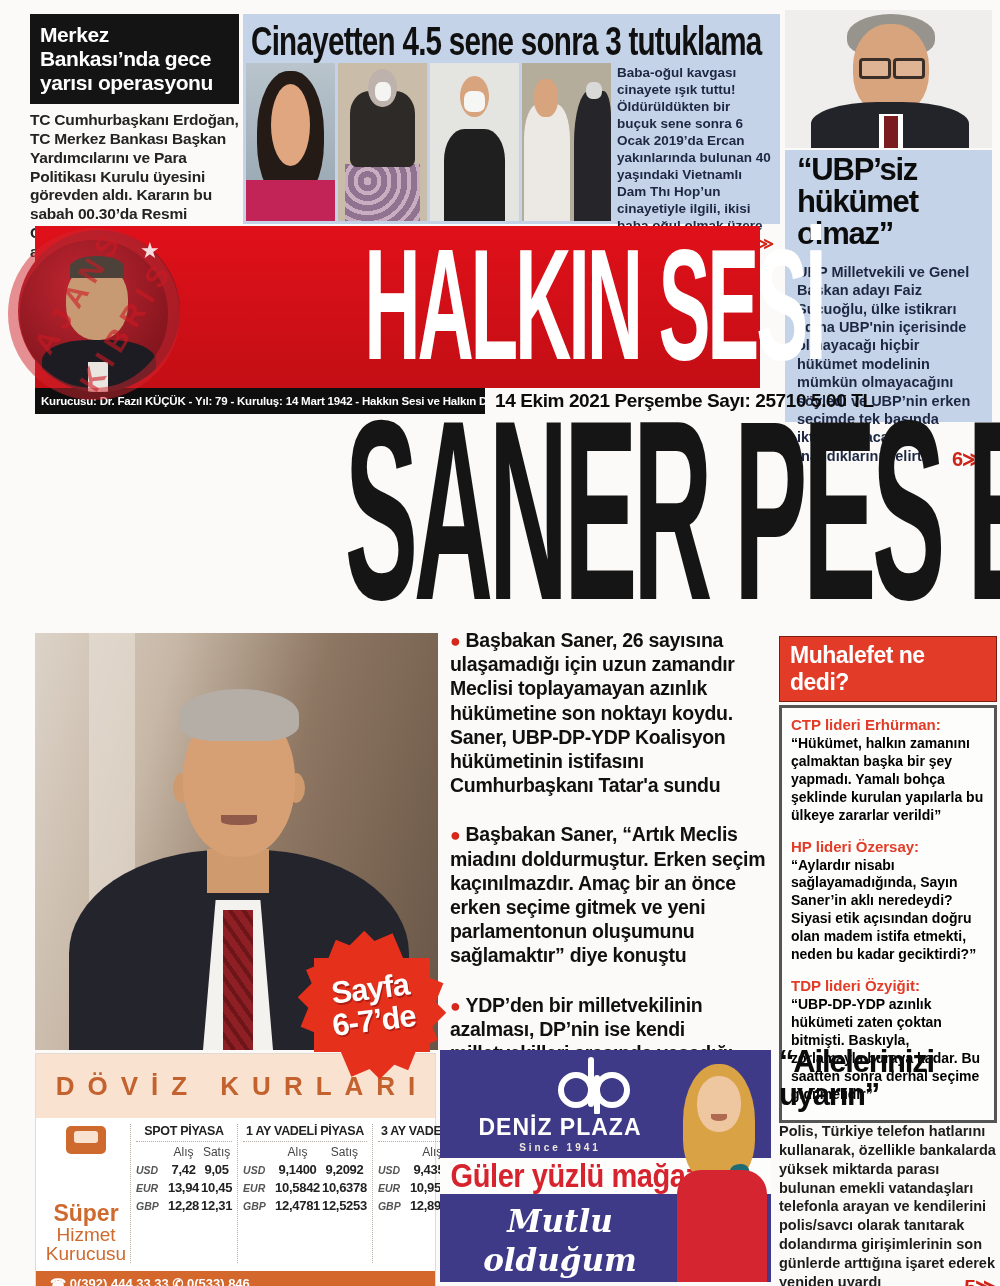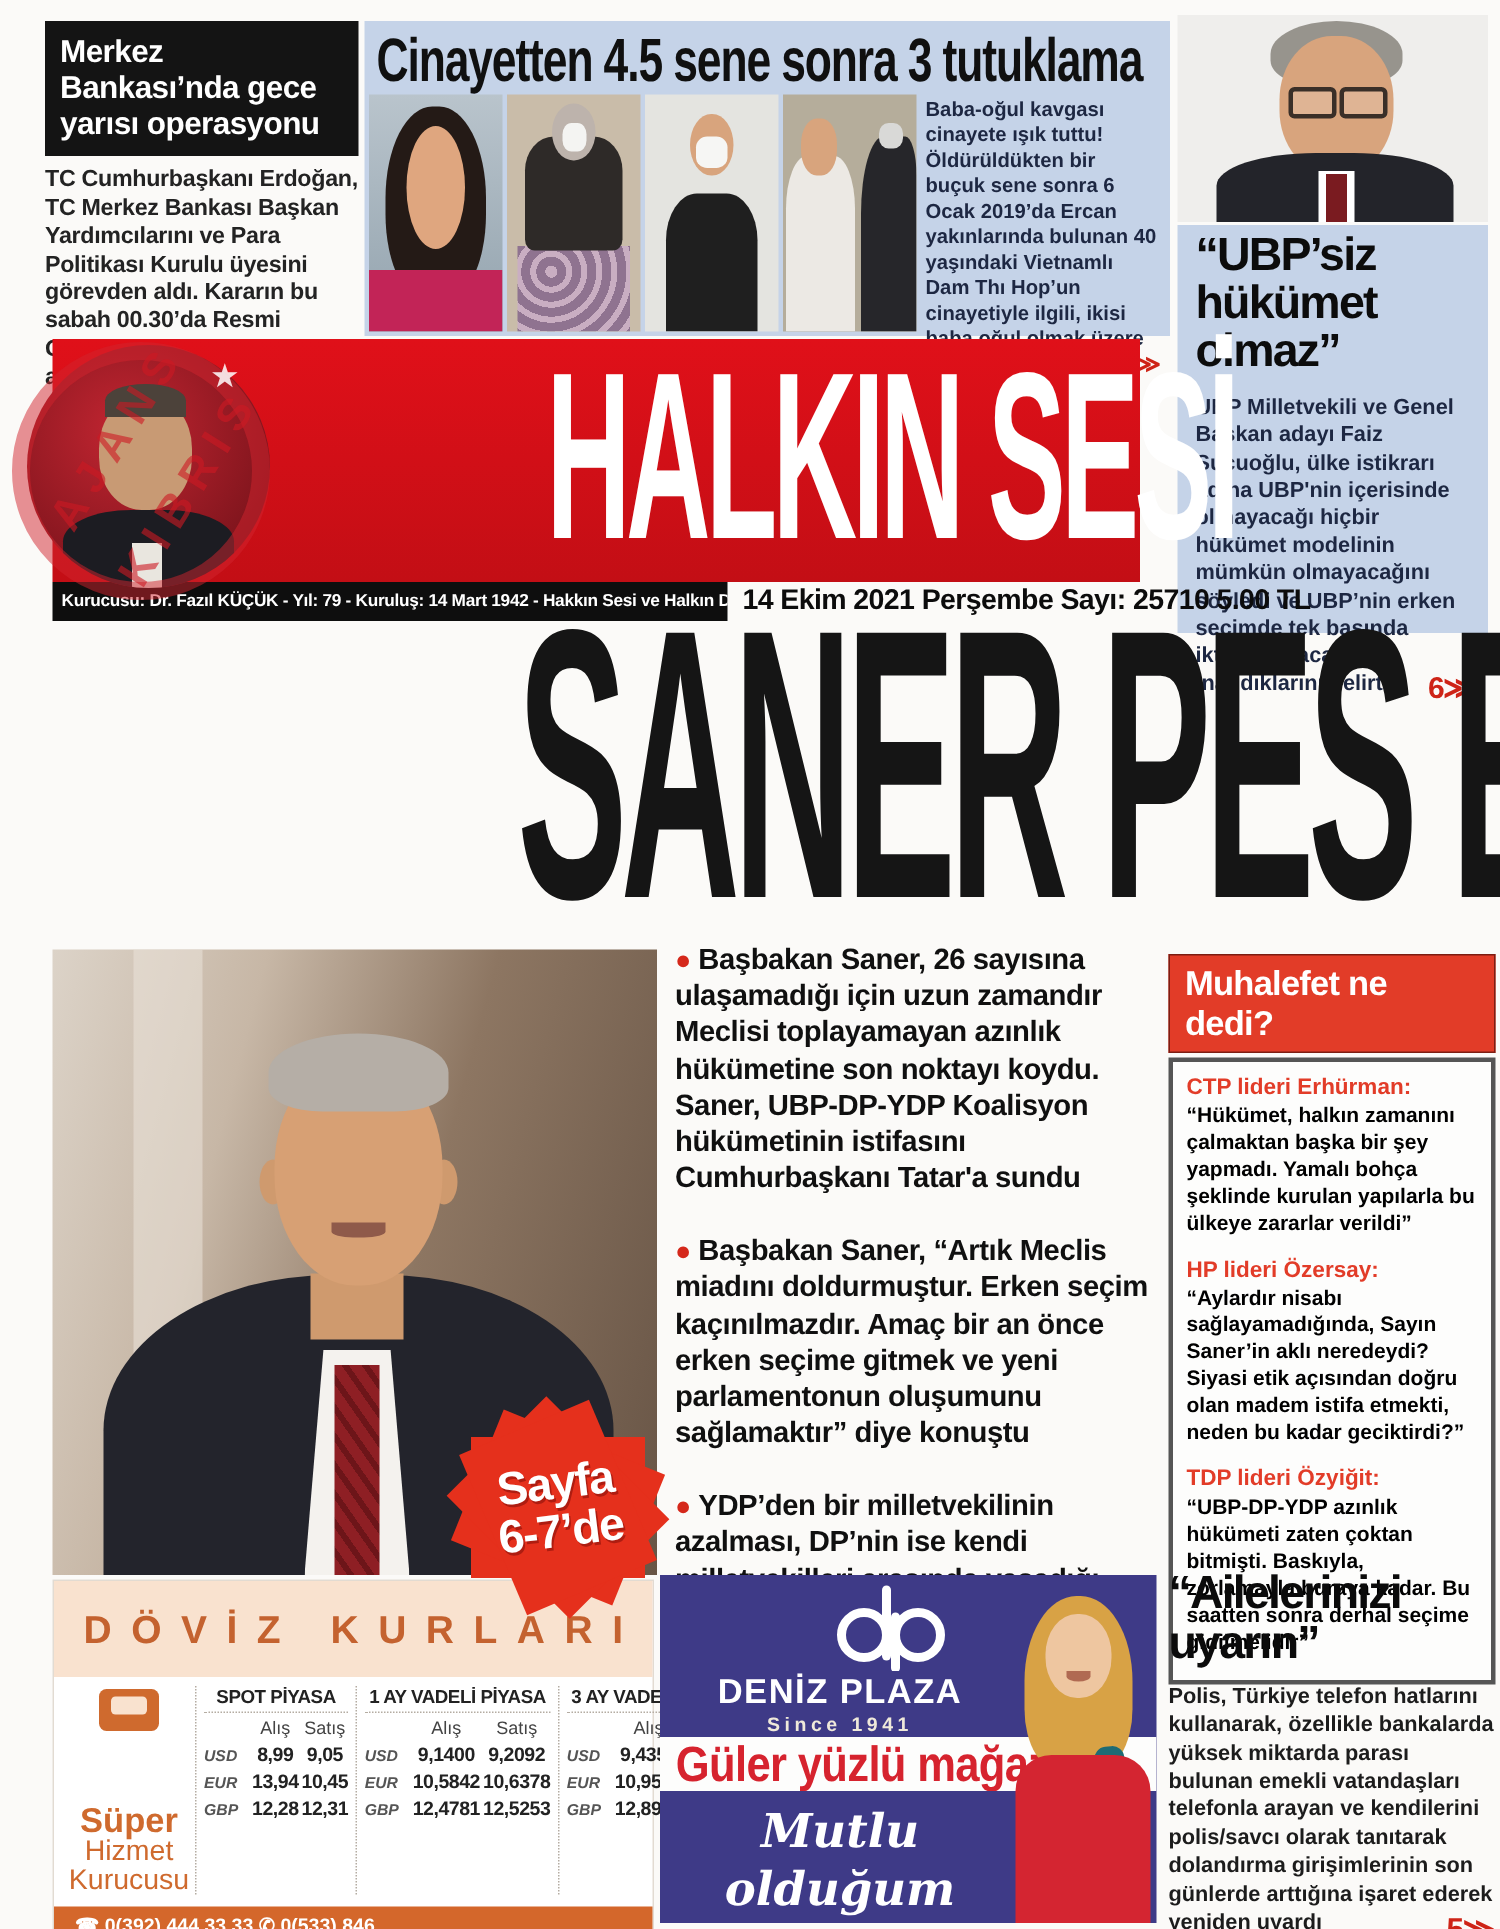--- a/index.html
+++ b/index.html
@@ -129,21 +129,21 @@
   .fx-bar .ph-line{color:#fff;font-weight:bold;font-size:13px;}
   .fx-bar .web{color:rgba(255,255,255,.75);font-style:italic;font-size:11.5px;margin-top:2px;}
   .fx-bank{color:#fff;display:flex;align-items:center;gap:6px;}
   .fx-bank .tb{font-size:25px;font-weight:bold;}
   .fx-bank .bn{font-size:23px;font-variant:small-caps;letter-spacing:1px;}
 
   
   .ad{left:440px;top:1050px;width:331px;height:232px;background:#3e3a87;overflow:hidden;}
   .ad .logo{position:absolute;left:80px;top:4px;width:140px;text-align:center;}
   .ad .brand{position:absolute;left:0;top:64px;width:240px;text-align:center;color:#fff;font-weight:bold;font-size:23px;letter-spacing:1px;white-space:nowrap;}
-  .ad .since{position:absolute;left:0;top:92px;width:240px;text-align:center;color:#efe9da;font-size:13px;letter-spacing:3px;font-weight:bold;}
+  .ad .since{position:absolute;left:0;top:92px;width:240px;text-align:center;color:#efe9da;font-size:10px;letter-spacing:3px;font-weight:bold;}
   .ad .band{position:absolute;left:0;top:108px;width:100%;height:36px;background:#fdfdfc;display:flex;align-items:center;}
   .ad .band span{display:inline-block;color:#d6232e;font-weight:bold;font-size:33px;letter-spacing:-0.5px;transform:scale(0.88,1.0);transform-origin:left center;padding-left:12px;white-space:nowrap;}
   .ad .script{position:absolute;left:0;top:152px;width:240px;text-align:center;color:#fff;font-family:"DejaVu Serif",serif;font-style:italic;font-weight:bold;font-size:31px;line-height:1.25;white-space:pre-line;}
   .girl{position:absolute;right:0;top:14px;width:100px;height:218px;}
   .girl div{position:absolute;}
   .girl .hairG{left:12px;top:0;width:72px;height:118px;background:#d8a245;border-radius:48% 48% 36% 36%;}
   .girl .faceG{left:26px;top:12px;width:44px;height:56px;background:#eec6a0;border-radius:48%;}
   .girl .smile{left:40px;top:50px;width:16px;height:7px;background:#b06a52;border-radius:0 0 50% 50%;}
   .girl .shirtG{left:6px;top:106px;width:90px;height:112px;background:#d42531;border-radius:24px 24px 0 0;}
   .girl .strap{left:64px;top:100px;width:20px;height:120px;background:#1e6b74;transform:rotate(-6deg);border-radius:8px;}
@@ -296,21 +296,21 @@
       </div>
       <div class="fx-sec">
         <div class="fx-sec-name">SPOT PİYASA</div>
         <div class="fx-row">
             <span></span>
             <span class="fx-sub">Alış</span>
             <span class="fx-sub">Satış</span>
           </div>
         <div class="fx-row">
             <span class="fx-cur">USD</span>
-            <span class="fx-val">8,99</span>
+            <span class="fx-val">7,42</span>
             <span class="fx-val">9,05</span>
           </div>
         <div class="fx-row">
             <span class="fx-cur">EUR</span>
             <span class="fx-val">13,94</span>
             <span class="fx-val">10,45</span>
           </div>
         <div class="fx-row">
             <span class="fx-cur">GBP</span>
             <span class="fx-val">12,28</span>

